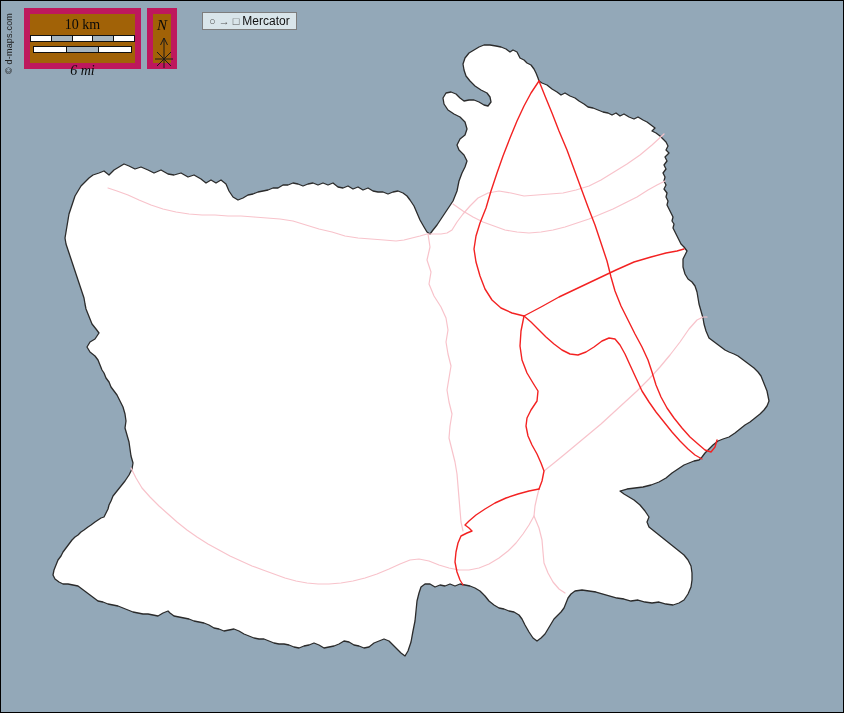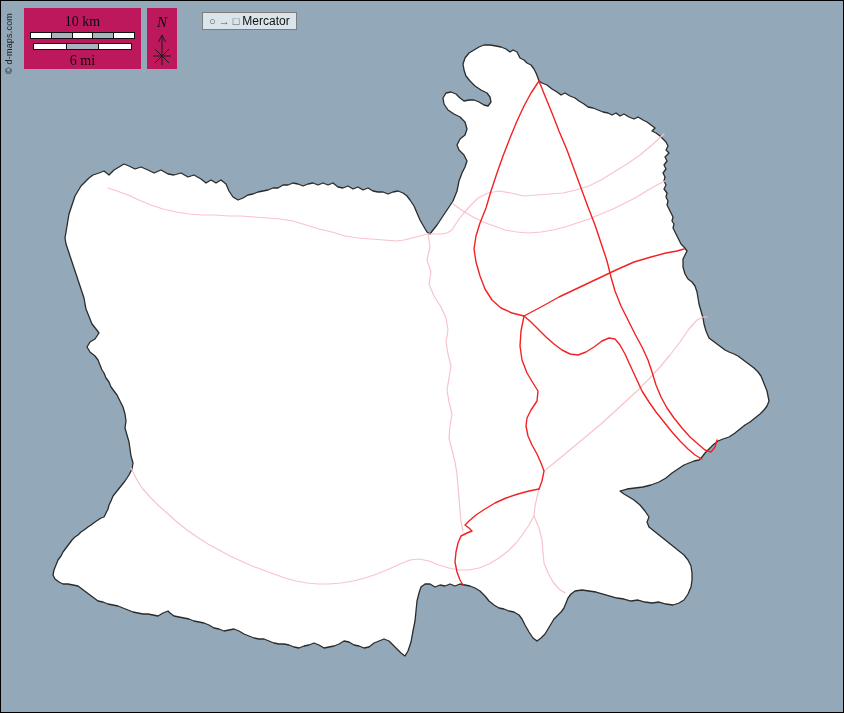--- a/index.html
+++ b/index.html
@@ -14,31 +14,31 @@
   }
   svg.map{position:absolute;left:0;top:0;}
   .island{stroke-width:1.3;stroke-linejoin:round;}
   .road{fill:none;stroke-linecap:round;stroke-linejoin:round;}
   .road-primary{stroke-width:1.4;}
   .road-secondary{stroke-width:1.2;}
 
   .panel{
     position:absolute;
     box-sizing:border-box;
-    background:#be185d;
-    border:3px solid #be185d;
+    background:#a16207;
+    border:6px solid #be185d;
   }
   .scale-panel{left:23px;top:7px;width:117px;height:61px;}
   .scale-label{
     font-family:"Liberation Serif",serif;
     font-size:14px;line-height:1;color:#0a0a0a;
     text-align:center;
   }
   .km-label{padding-top:4px;}
-  .mi-label{padding-top:4px;}
+  .mi-label{padding-top:11px;font-style:italic;}
   .bar{display:flex;border:1px solid #111;background:#fff;height:5px;}
   .bar.km{width:103px;margin:3px auto 0 auto;}
   .bar.mi{width:97px;margin:4px auto 0 auto;}
   .cell{flex:1;background:#fff;}
   .cell + .cell{border-left:1px solid #111;}
   .cell.g{background:#a7b6c0;}
 
   .north-panel{left:146px;top:7px;width:30px;height:61px;text-align:center;}
   .north-label{
     font-family:"Liberation Serif",serif;

